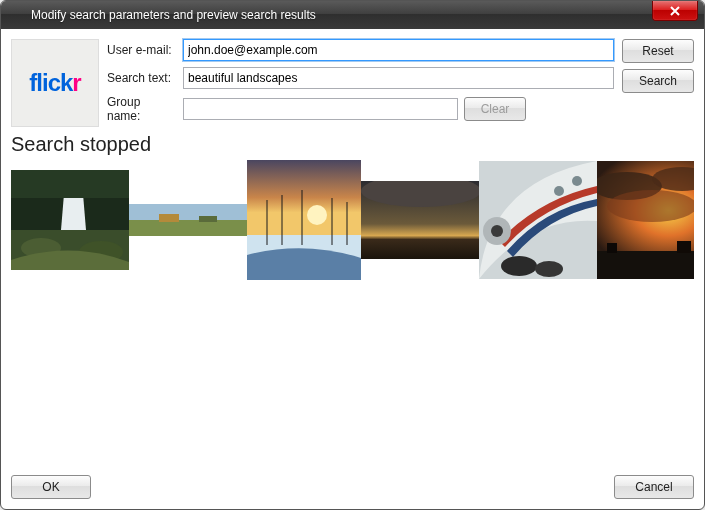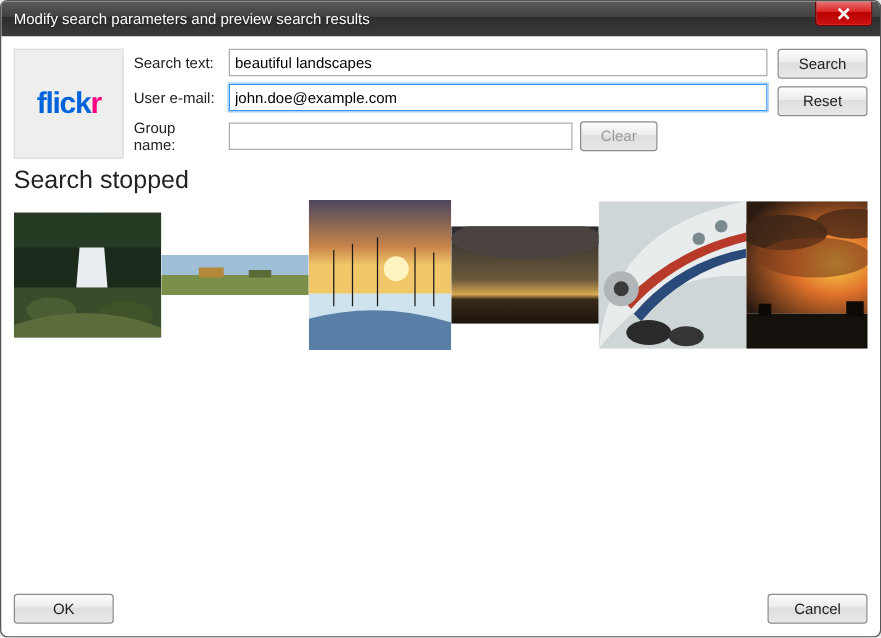--- a/index.html
+++ b/index.html
@@ -24,20 +24,21 @@
     height: 28px;
     background: linear-gradient(to bottom, #5a5a5a 0%, #404040 45%, #2e2e2e 46%, #3a3a3a 100%);
     color: #fff;
     display: flex;
     align-items: center;
     padding-left: 10px;
     position: relative;
   }
   .titlebar-title {
     text-shadow: 0 1px 1px rgba(0,0,0,0.4);
+    margin-left: 20px;
   }
   .close-btn {
     position: absolute;
     right: 6px;
     top: 0px;
     width: 46px;
     height: 20px;
     background: linear-gradient(to bottom, #e57373 0%, #d22 45%, #b00 46%, #c11 100%);
     border: 1px solid #7a0000;
     border-top: none;
@@ -174,37 +175,37 @@
   <div class="content">
 
     <div class="top-row">
       <div class="logo">
         <span>flick</span>
           <span class="r">r</span>
       </div>
 
       <div class="form-col">
         <div class="form-row">
+          <label>User e-mail:</label>
+          <input class="text-input focus" type="text" value="john.doe@example.com" style="">
+        </div>
+        <div class="form-row">
           <label>Search text:</label>
           <input class="text-input" type="text" value="beautiful landscapes" style="">
-        </div>
-        <div class="form-row">
-          <label>User e-mail:</label>
-          <input class="text-input focus" type="text" value="john.doe@example.com" style="">
         </div>
         <div class="form-row">
           <label>Group name:</label>
           <input class="text-input group" type="text" value="" style="">
           <button class="btn" disabled="">Clear</button>
         </div>
       </div>
 
       <div class="side-btns">
+        <button class="btn">Reset</button>
         <button class="btn">Search</button>
-        <button class="btn">Reset</button>
       </div>
     </div>
 
     <div class="status">Search stopped</div>
 
     <div class="thumbs">
 
       <div class="thumb" style="width:118px">
         <svg width="118" height="100" viewBox="0 0 118 100">
           <rect width="118" height="100" fill="#1b2a1b"></rect>

